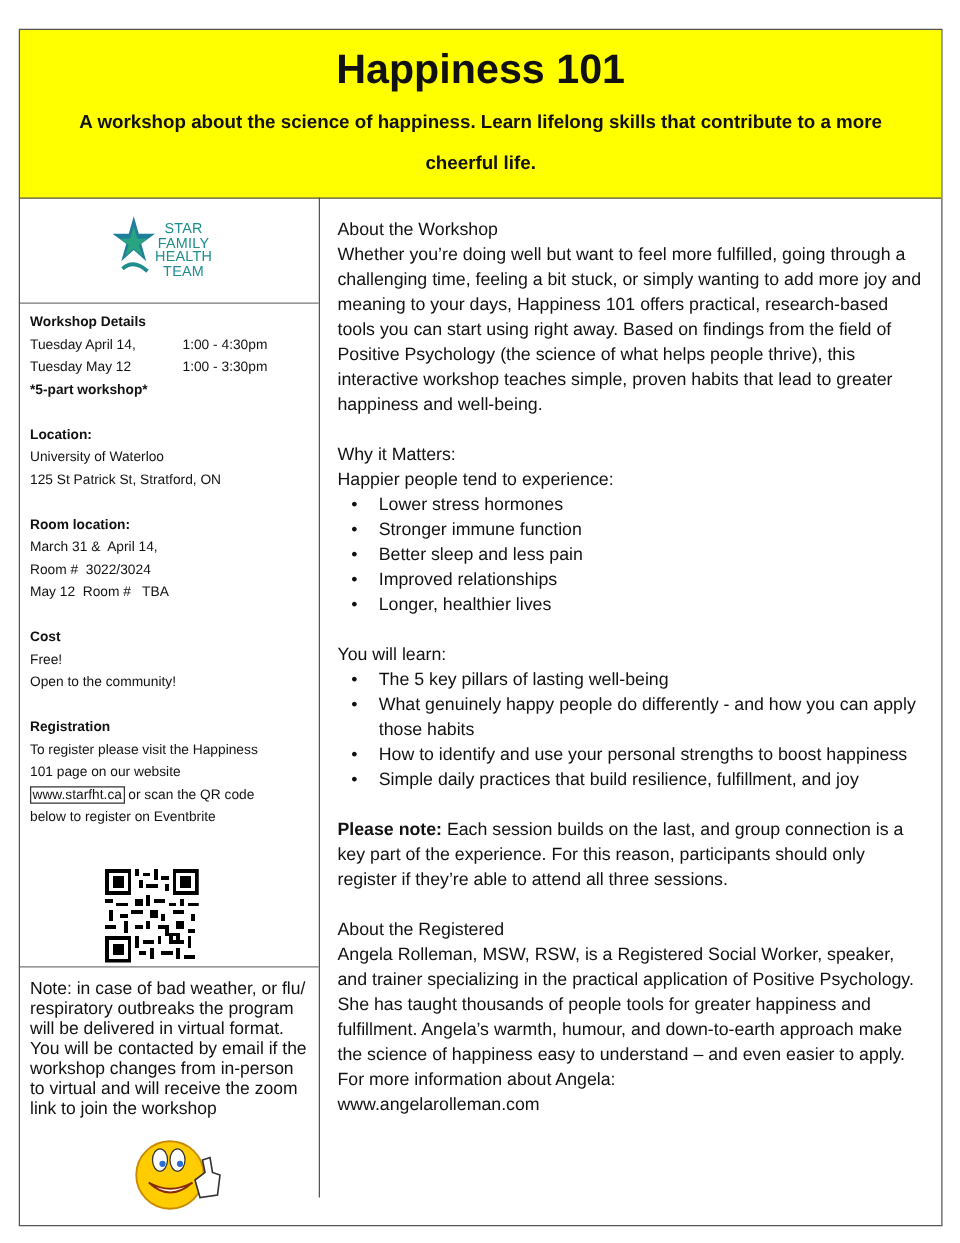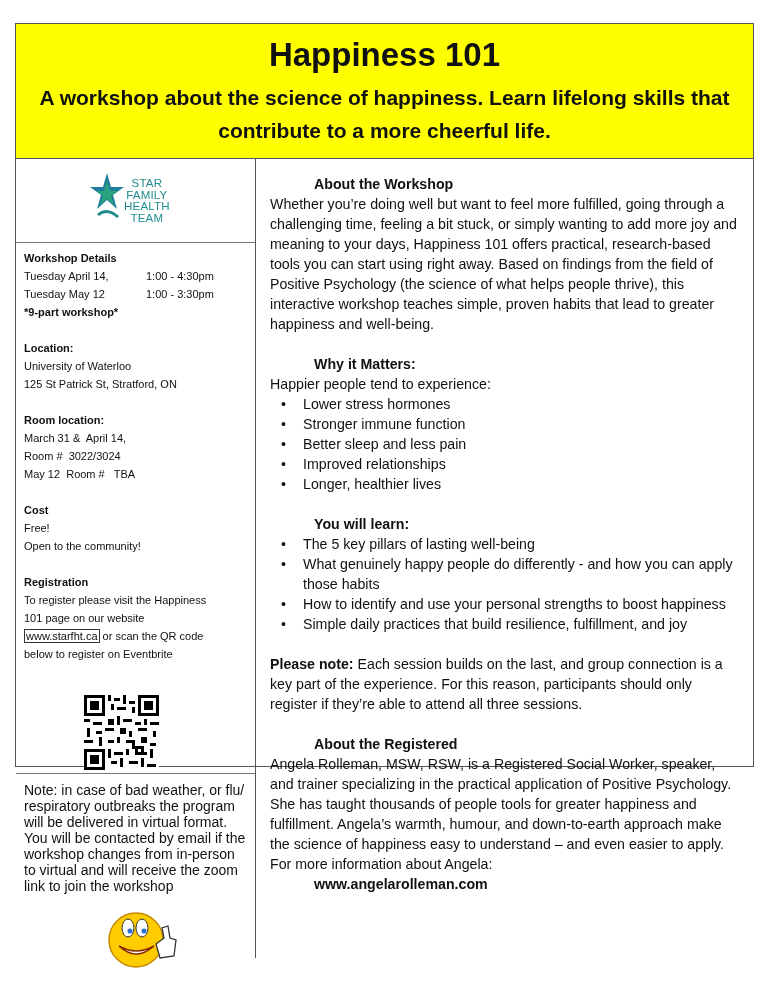--- a/index.html
+++ b/index.html
@@ -1,41 +1,41 @@
 <!DOCTYPE html>
 <html><head>
 <meta charset="utf-8">
 <style>
   html, body { margin:0; padding:0; background:#ffffff; }
   body { width:768px; height:994px; position:relative; overflow:hidden;
          font-family:"Liberation Sans", "DejaVu Sans", sans-serif; color:#111; }
-  .page { position:absolute; left:15px; top:23px; width:739px; height:744px;
+  .page { position:absolute; left:15px; top:23px; width:739px; height:958px;
           border:1px solid #555; box-sizing:border-box; }
   .header { position:absolute; left:0; top:0; width:737px; height:134px;
             background:#ffff00; border-bottom:1px solid #555; text-align:center; }
   .title { font-weight:bold; font-size:33px; margin-top:11px; line-height:40px; }
-  .subtitle { font-weight:bold; font-size:21px; line-height:33px; margin-top:6px; padding:0 20px; }
+  .subtitle { font-weight:bold; font-size:15px; line-height:33px; margin-top:6px; padding:0 20px; }
   .leftcol { position:absolute; left:0; top:134px; width:239px; height:800px;
              border-right:1px solid #555; }
   .rightcol { position:absolute; left:240px; top:134px; width:497px; height:800px; }
   .logo-box { height:84px; border-bottom:1px solid #777; position:relative; }
   .logo-svg { position:absolute; left:72px; top:13px; }
   .logo-text { position:absolute; left:108px; top:20px; font-family:Liberation Sans, sans-serif;
                font-size:11.5px; line-height:11.5px; color:#1f8d8d; letter-spacing:0.2px;text-align:center; }
   .details { padding:6px 8px 0 8px; font-size:11px; line-height:18px; height:524px;
              border-bottom:1px solid #777; position:relative; }
   .details .h { font-weight:bold; }
   .gap { height:18px; }
   .tab2 { display:inline-block; width:66px; }
   .url-box { border:1px solid #333; padding:0 1px; }
   .qr { position:absolute; left:68px; top:452px; width:75px; height:75px; }
   .note { padding:8px 8px 0 8px; font-size:14px; line-height:16px; }
   .smiley { position:absolute; left:88px; top:740px; }
   .right-inner { padding:16px 12px 0 14px; font-size:14.2px; line-height:20px; }
-  .right-inner .h { font-weight:bold;margin-left:44px; }
+  .right-inner .h { font-weight:normal; }
   .right-inner p { margin:0; }
   ul { margin:0; padding:0 0 0 33px; list-style:none; }
   li { position:relative; }
   li::before { content:"\2022"; position:absolute; left:-22px; }
   .sec-gap { height:20px; }
   b.inline { font-weight:bold; }
 </style>
 </head>
 <body>
 
@@ -58,21 +58,21 @@
         <div>FAMILY</div>
         <div>HEALTH</div>
         <div>TEAM</div>
       </div>
     </div>
 
     <div class="details">
       <div class="h">Workshop Details</div>
       <div><span class="tab2" style="width:122px">Tuesday April 14,</span><span>1:00 - 4:30pm</span></div>
       <div><span class="tab2" style="width:122px">Tuesday May 12</span><span>1:00 - 3:30pm</span></div>
-      <div class="h">*9-part workshop*</div>
+      <div class="h">*5-part workshop*</div>
       <div class="gap"></div>
 
       <div class="h">Location:</div>
       <div>University of Waterloo</div>
       <div>125 St Patrick St, Stratford, ON</div>
       <div class="gap"></div>
 
       <div class="h">Room location:</div>
       <div style="white-space:pre">March 31 &amp;  April 14,</div>
       <div style="white-space:pre">Room #  3022/3024</div>

